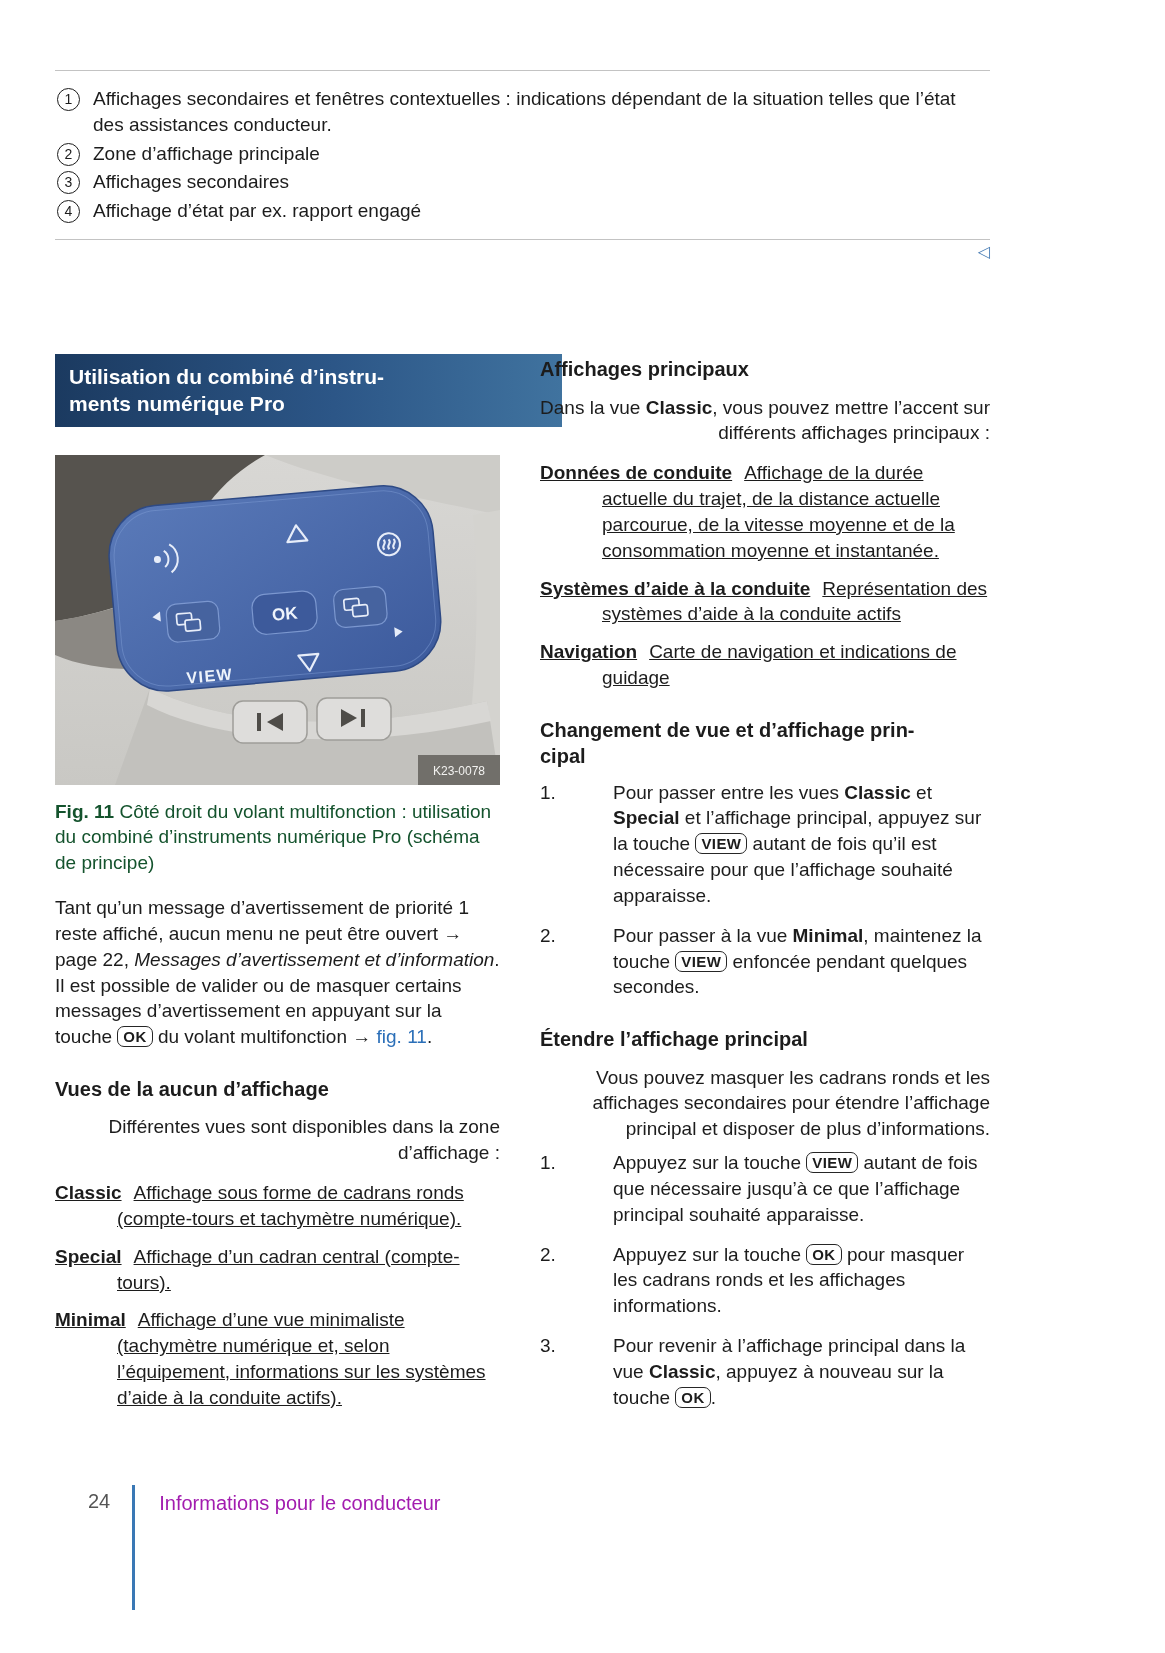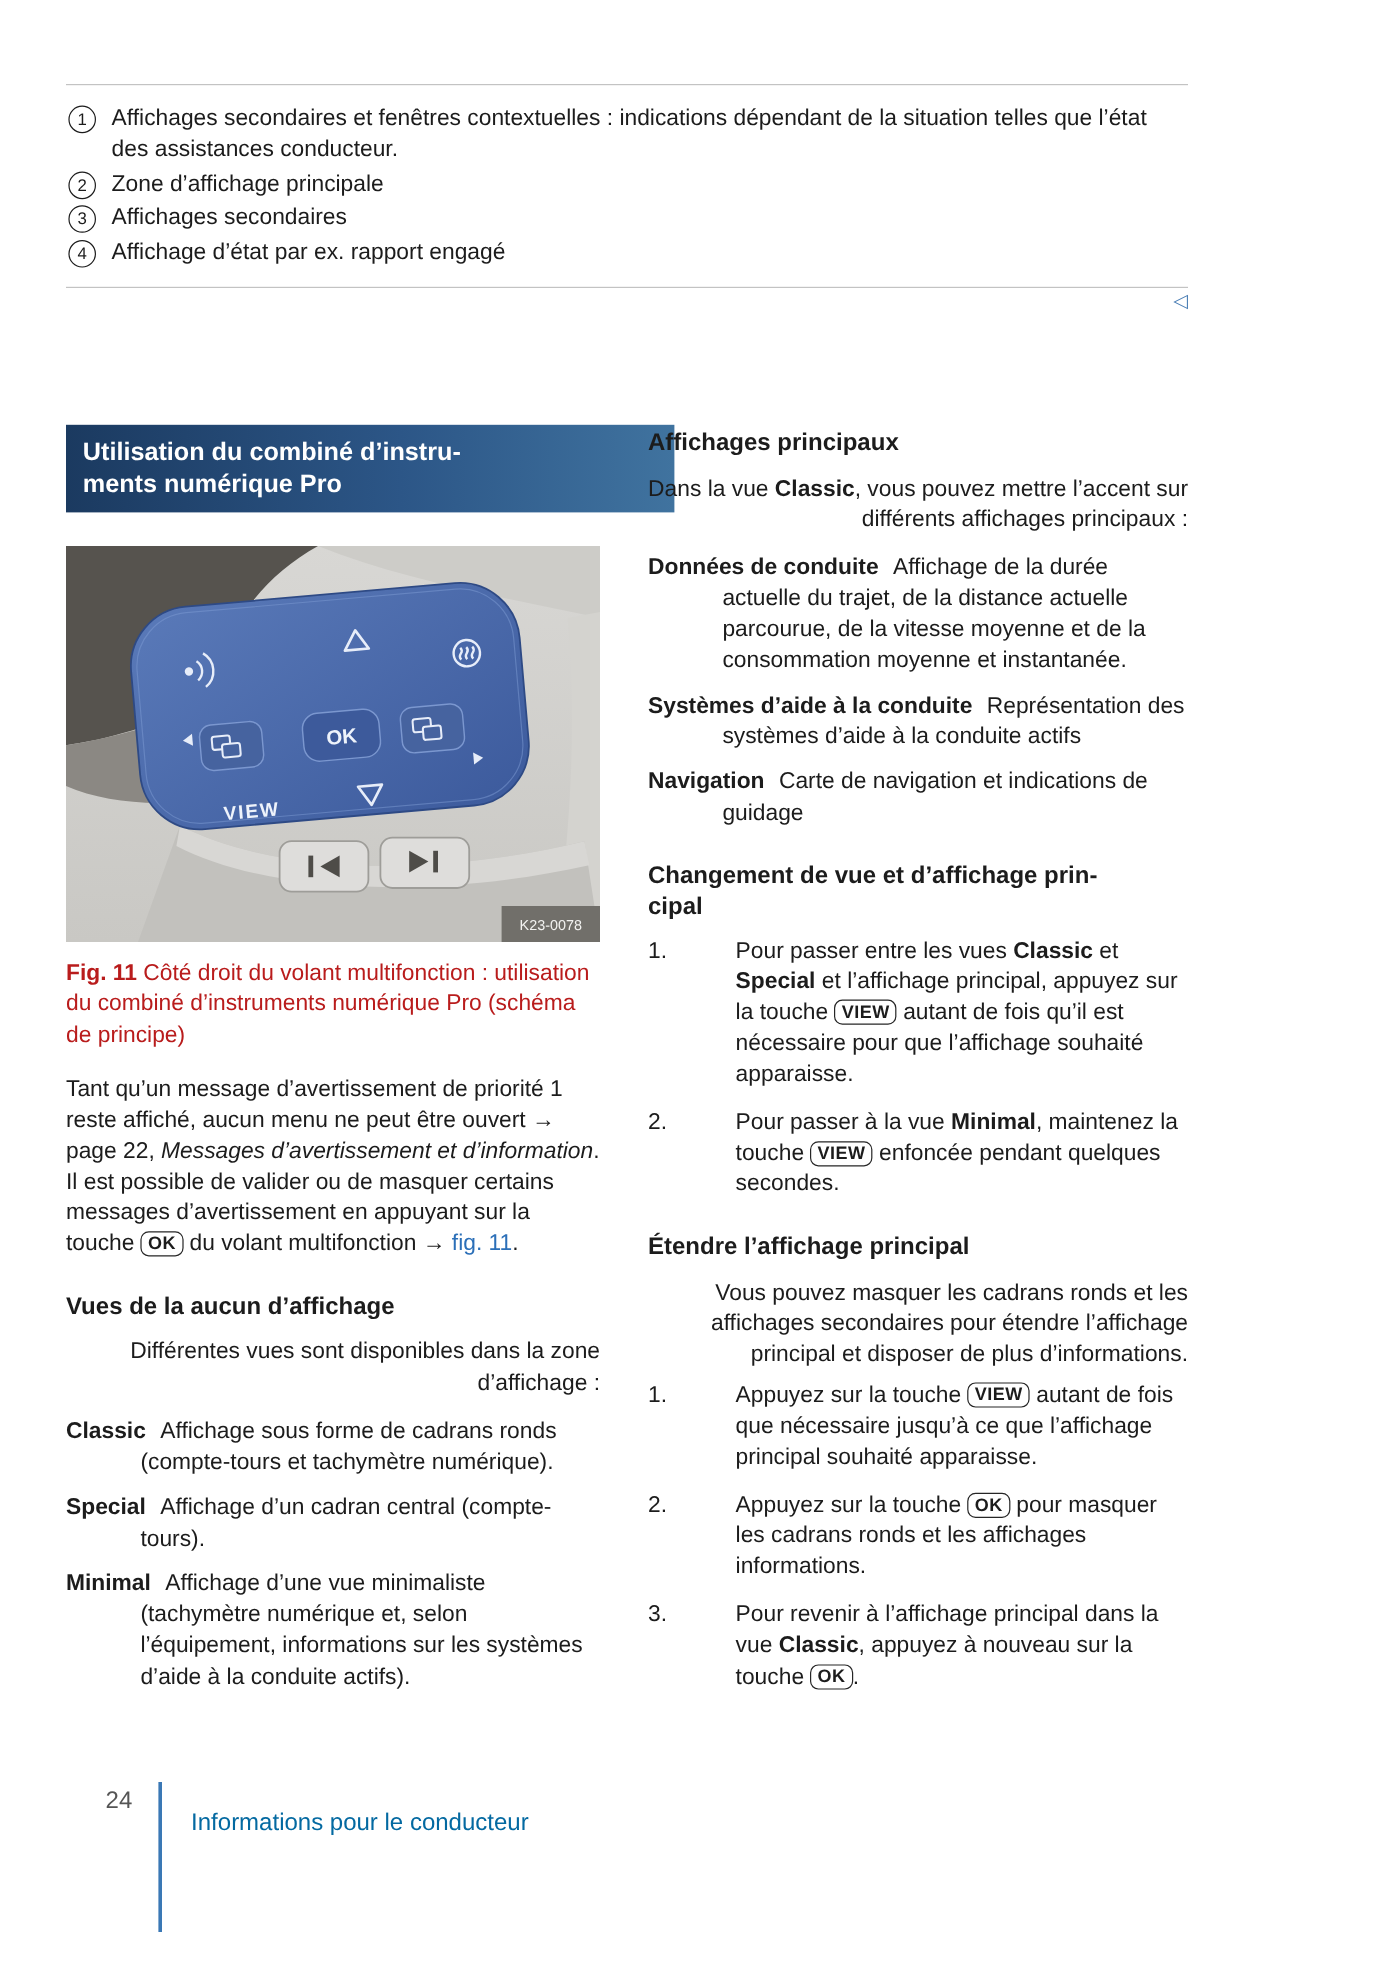--- a/index.html
+++ b/index.html
@@ -29,51 +29,51 @@
   .columns{display:flex;gap:40px;margin-top:94px;}
   .col-left{width:445px;flex:0 0 auto;}
   .col-right{width:450px;flex:0 0 auto;}
 
   .section-banner{
     background:linear-gradient(90deg,#1b3a60 0%,#2c5687 55%,#40739f 100%);
     color:#ffffff;font-weight:bold;font-size:21px;line-height:1.3;
     padding:9px 14px;white-space:pre-line;box-sizing:border-box;width:507px;
   }
   .figure{margin-top:28px;line-height:0;}
-  .caption{color:#b91c1c;margin-top:14px;line-height:1.34;}
+  .caption{color:#14532d;margin-top:14px;line-height:1.34;}
   .caption b{font-weight:bold;}
 
   .para{margin:20px 0 0;}
   .para-tight{margin:12px 0 0;text-align:right;}
   h3.heading{font-size:20px;font-weight:bold;margin:26px 0 10px;line-height:1.32;}
   h3.prewrap{white-space:pre-line;}
   .col-right h3.first{margin-top:2px;}
 
-  .def{padding-left:62px;text-indent:-62px;margin:0 0 12px;}
+  .def{padding-left:62px;text-indent:-62px;margin:0 0 12px;text-decoration:underline;}
   .def .term{font-weight:bold;margin-right:12px;}
   .defs{margin-top:14px;}
 
   .olist{margin-top:8px;}
   .oli{display:flex;margin:0 0 14px;}
   .oli .num{flex:0 0 36px;}
   .oli .litext{flex:1 1 auto;margin-left:37px;}
 
   .keycap{
     display:inline-block;border:1.7px solid #262626;border-radius:7px;
     padding:0 5px;font-weight:bold;font-size:15px;line-height:19px;
     position:relative;top:-1px;letter-spacing:0.4px;
   }
   .link{color:#2b6fb8;text-decoration:none;cursor:pointer;}
   i{font-style:italic;}
   b{font-weight:bold;}
 
   .footer{position:absolute;left:88px;top:1485px;display:flex;align-items:flex-start;}
   .footer .page-num{color:#555555;font-size:20px;margin-top:3px;}
   .footer .vline{width:3px;height:125px;background:#3a78b5;margin:0 24px 0 22px;}
-  .footer .section{color:#0369a1;font-size:20px;margin-top:21px;}
+  .footer .section{color:#a21caf;font-size:20px;margin-top:5px;}
 </style>
 </head>
 <body>
 
 <div class="page">
   <div class="content">
 
     <hr class="rule rule-top">
 
     <div class="top-list">

